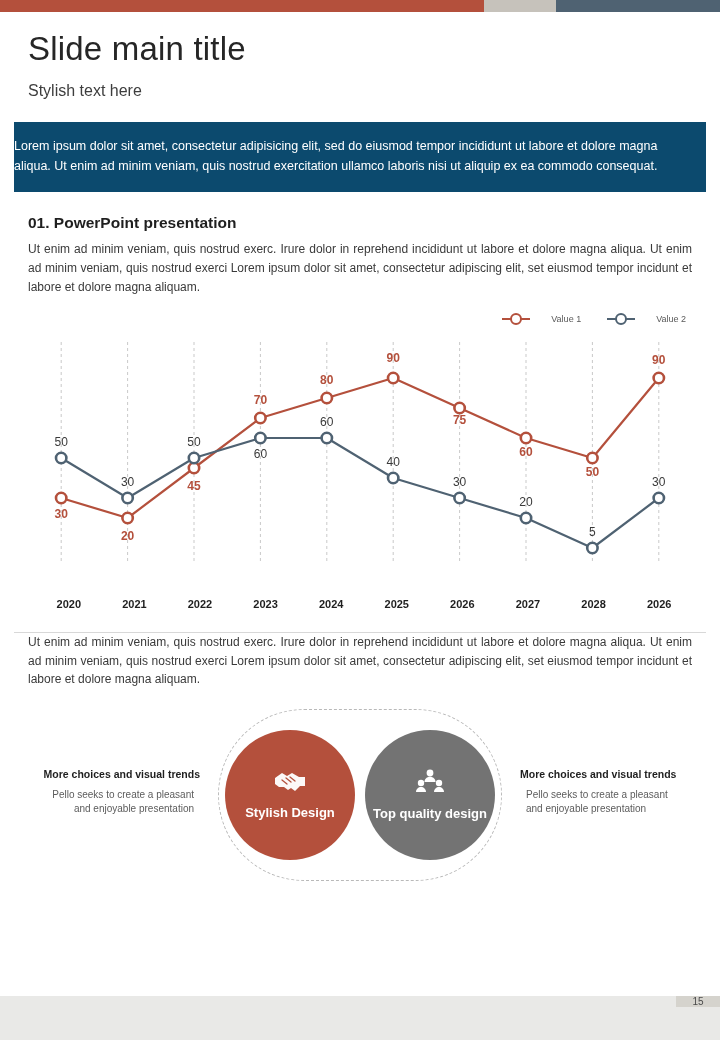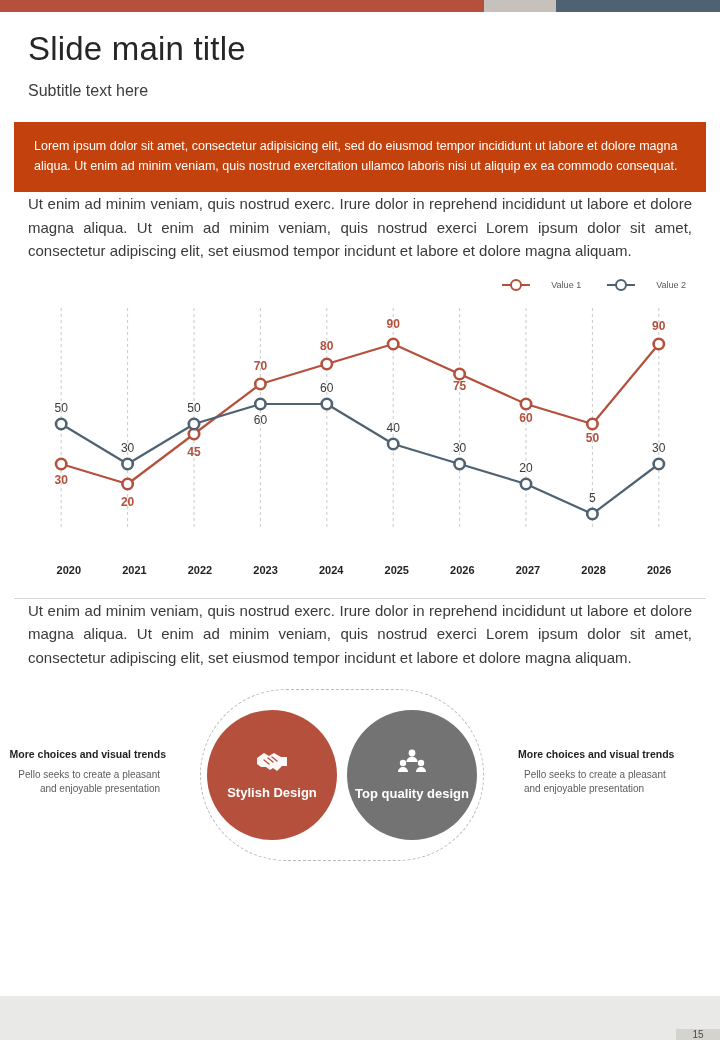--- a/index.html
+++ b/index.html
@@ -33,37 +33,37 @@
   .slide-subtitle {
     font-size: 16px;
     font-weight: 400;
     color: #3d3d3d;
     margin: 14px 0 0 0;
   }
 
   
   .intro-band {
     margin: 22px 14px 0 14px;
-    background: #c2410c;
+    background: #0c4a6e;
     color: #ffffff;
-    padding: 14px 16px 16px 20px;
+    padding: 14px 16px 16px 0;
     font-size: 12.5px;
     line-height: 1.62;
   }
 
   
   .section { padding: 0 28px; }
   .section-heading {
     font-size: 15.5px;
     font-weight: bold;
     color: #1f1f1f;
     margin: 22px 0 8px 0;
   }
   .section-body {
-    font-size: 15px;
+    font-size: 12px;
     line-height: 1.55;
     color: #3a3a3a;
     text-align: justify;
     margin: 0;
   }
 
   
   .legend {
     display: flex;
     justify-content: flex-end;
@@ -106,21 +106,22 @@
     height: 1px;
     background: #d8d8d8;
     margin: 22px 14px 0 14px;
   }
 
   
   .circles-area {
     margin-top: 26px;
     display: flex;
     align-items: center;
-    gap: 16px;
+    justify-content: center;
+    gap: 0;
   }
   .side-text { width: 180px; }
   .side-text.left { text-align: right; padding-right: 14px; }
   .side-text.right { text-align: left; padding-left: 14px; }
   .side-title {
     font-size: 10.5px;
     font-weight: bold;
     color: #1f1f1f;
     line-height: 1.35;
     margin: 0 0 6px 0;
@@ -170,21 +171,21 @@
 
   
   .footer {
     position: absolute;
     left: 0; bottom: 0;
     width: 100%;
     height: 44px;
     background: #e9e9e7;
     display: flex;
     justify-content: flex-end;
-    align-items: flex-end;
+    align-items: flex-start;
     padding-left: 40px;
   }
   .footer-num {
     width: 44px;
     background: #d5d3cd;
     display: flex;
     align-items: center;
     justify-content: center;
     font-size: 10px;
     color: #4a4a4a;
@@ -194,26 +195,27 @@
 <body>
 
 <div class="topbar">
   <div class="seg-red"></div>
   <div class="seg-gray"></div>
   <div class="seg-blue"></div>
 </div>
 
 <div class="title-zone">
   <h1 class="slide-title">Slide main title</h1>
-  <p class="slide-subtitle">Subtitle text here</p>
+  <p class="slide-subtitle">Stylish text here</p>
 </div>
 
 <div class="intro-band">Lorem ipsum dolor sit amet, consectetur adipisicing elit, sed do eiusmod tempor incididunt ut labore et dolore magna aliqua. Ut enim ad minim veniam, quis nostrud exercitation ullamco laboris nisi ut aliquip ex ea commodo consequat.</div>
 
 <div class="section">
+  <div class="section-heading">01. PowerPoint presentation</div>
   <p class="section-body">Ut enim ad minim veniam, quis nostrud exerc. Irure dolor in reprehend incididunt ut labore et dolore magna aliqua. Ut enim ad minim veniam, quis nostrud exerci  Lorem ipsum dolor sit amet, consectetur adipiscing elit, set eiusmod tempor incidunt et labore et dolore magna aliquam.</p>
 </div>
 
 <div class="legend">
   <div class="legend-item">
     <span class="legend-line" style="background:#b4503c;color:#b4503c;"></span>
     <span>Value 1</span>
   </div>
   <div class="legend-item">
     <span class="legend-line" style="background:#4f6272;color:#4f6272;"></span>

